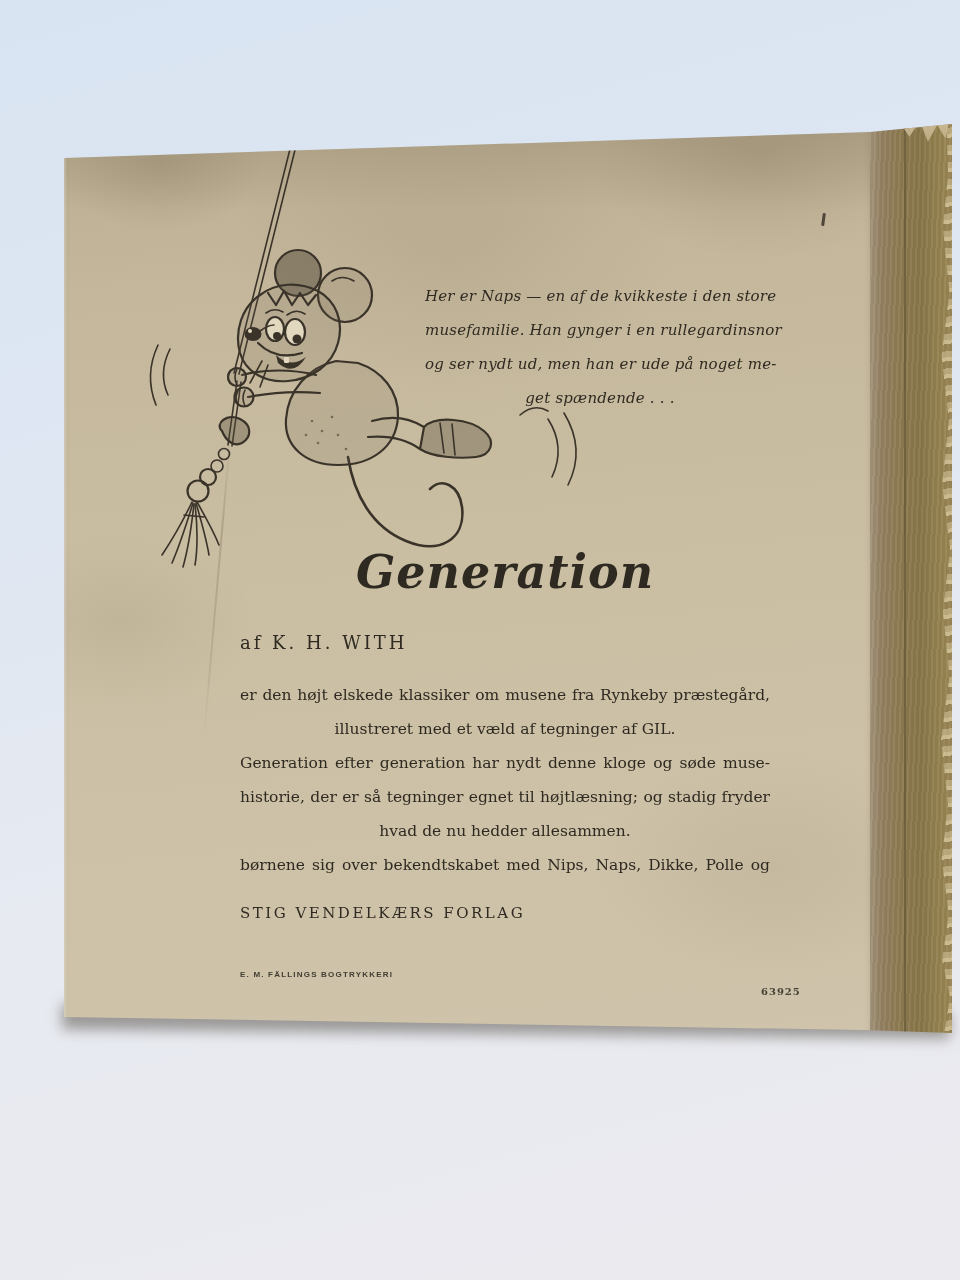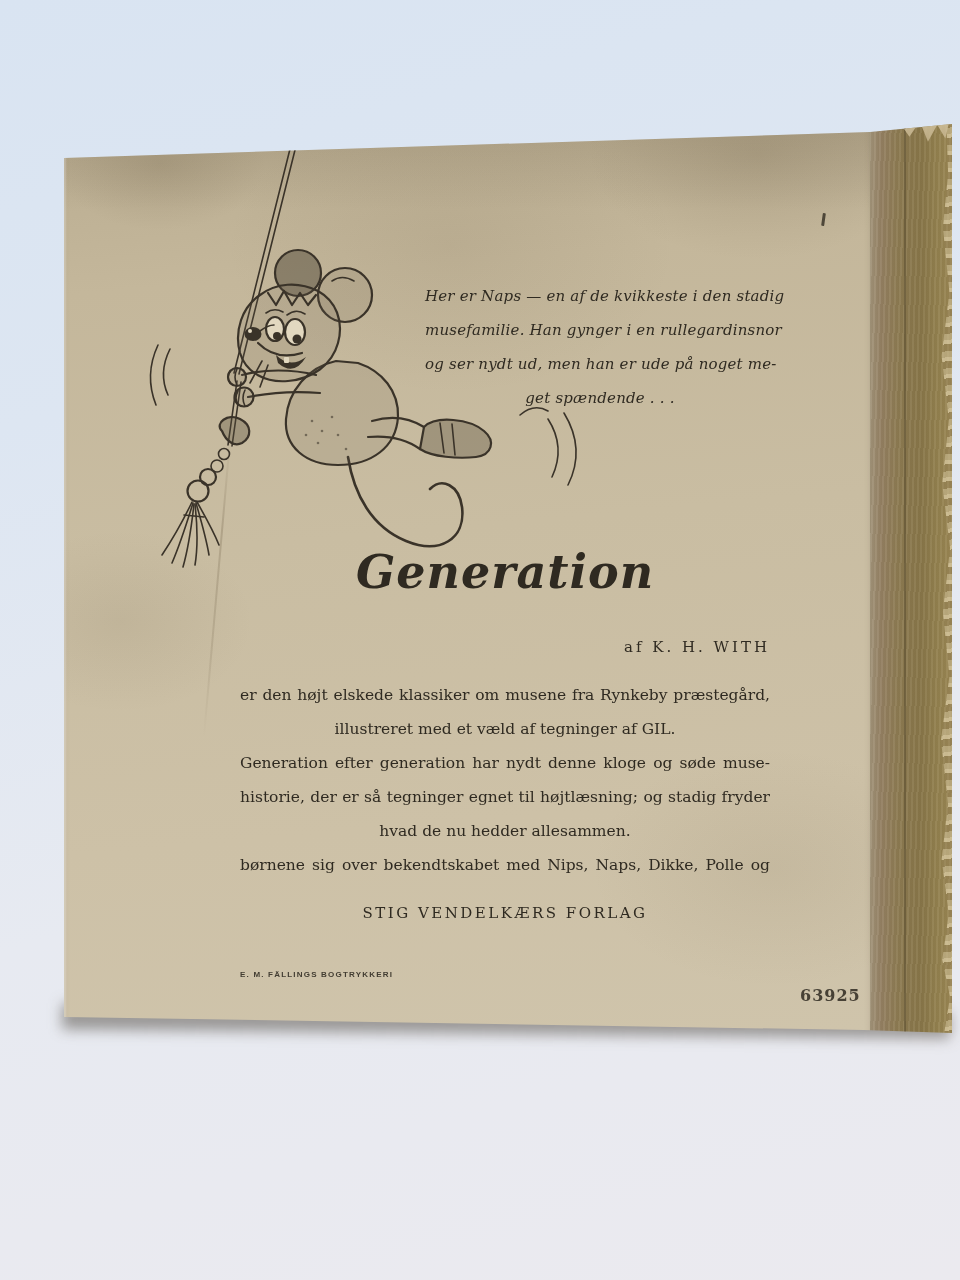--- a/index.html
+++ b/index.html
@@ -63,37 +63,37 @@
     position:absolute;left:361px;top:161px;width:350px;
     font-style:italic;font-size:15px;line-height:34px;letter-spacing:.2px;
   }
   .jline{text-align:justify;text-align-last:justify;text-justify:inter-word;white-space:nowrap;}
   .jline.last-line{text-align:center;text-align-last:auto;}
   .book-title{
     position:absolute;left:176px;top:424px;width:530px;text-align:center;
     font-style:italic;font-weight:bold;font-size:46px;line-height:60px;letter-spacing:1px;
   }
   .author-byline{
-    position:absolute;left:176px;top:514px;width:530px;text-align:right;
-    font-size:15px;letter-spacing:3px;margin-top:6px;
+    position:absolute;left:176px;top:514px;width:530px;text-align:left;
+    font-size:18px;letter-spacing:3px;
   }
   .description{position:absolute;left:176px;top:560px;width:530px;font-size:15.5px;line-height:34px;}
   .para2{}
   .publisher-line{
-    position:absolute;left:176px;top:786px;width:530px;text-align:center;
+    position:absolute;left:176px;top:786px;width:530px;
     font-size:15px;letter-spacing:2.5px;
   }
   .printer-imprint{
     position:absolute;left:176px;top:852px;width:530px;
     font-family:"Liberation Sans",sans-serif;font-weight:bold;font-size:8px;letter-spacing:1.2px;
     color:rgba(47,42,33,.88);
   }
   .catalog-number{
-    position:absolute;left:736px;top:868px;
-    font-weight:bold;font-size:16px;letter-spacing:1px;color:rgba(47,42,33,.85);
+    position:absolute;left:697px;top:868px;
+    font-weight:bold;font-size:10px;letter-spacing:1px;color:rgba(47,42,33,.85);
   }
   .illustration{position:absolute;left:76px;top:17px;}
   svg .ln{fill:none;stroke:#3a3329;stroke-width:2.2;stroke-linecap:round;stroke-linejoin:round;}
   svg .thin{stroke-width:1.6;}
   svg .fillink{fill:#3a3329;stroke:none;}
   svg .shade{fill:rgba(118,106,84,.16);}
   svg .shadedark{fill:rgba(82,74,58,.5);}
   svg .shoe{fill:rgba(90,80,60,.35);}
   svg .paper{fill:#e2d8c0;}
 </style>
@@ -187,21 +187,21 @@
       <circle class="ln shade" cx="104" cy="262" r="9.5"></circle>
       <path class="ln thin" d="M98,256 Q94,263 98,270"></path>
       <path class="ln thin" d="M105,255 Q101,263 105,271"></path>
 
       <path class="ln thin" d="M380,280 Q394,268 408,276"></path>
       <path class="ln thin" d="M408,284 Q426,312 412,342"></path>
       <path class="ln thin" d="M424,278 Q446,314 428,350"></path>
     </svg>
 
     <div class="blurb">
-        <div class="jline">Her er Naps — en af de kvikkeste i den stadig</div>
+        <div class="jline">Her er Naps — en af de kvikkeste i den store</div>
         <div class="jline">musefamilie. Han gynger i en rullegardinsnor</div>
         <div class="jline">og ser nydt ud, men han er ude på noget me-</div>
         <div class="jline last-line">get spændende . . .</div>
       </div>
 
     <div class="book-title">Generation</div>
     <div class="author-byline">af K. H. WITH</div>
 
     <div class="description">
       <div class="para1">

